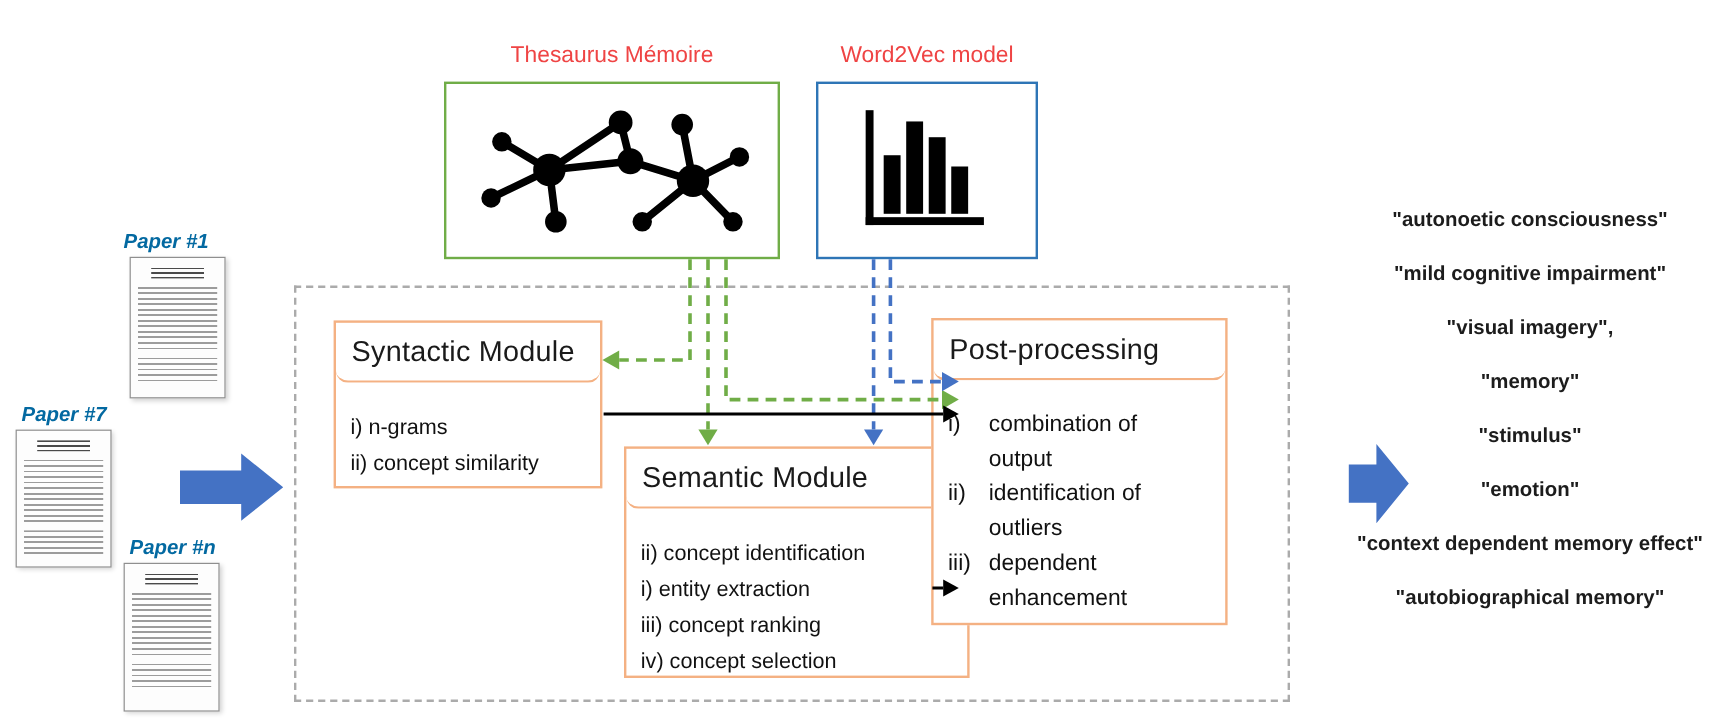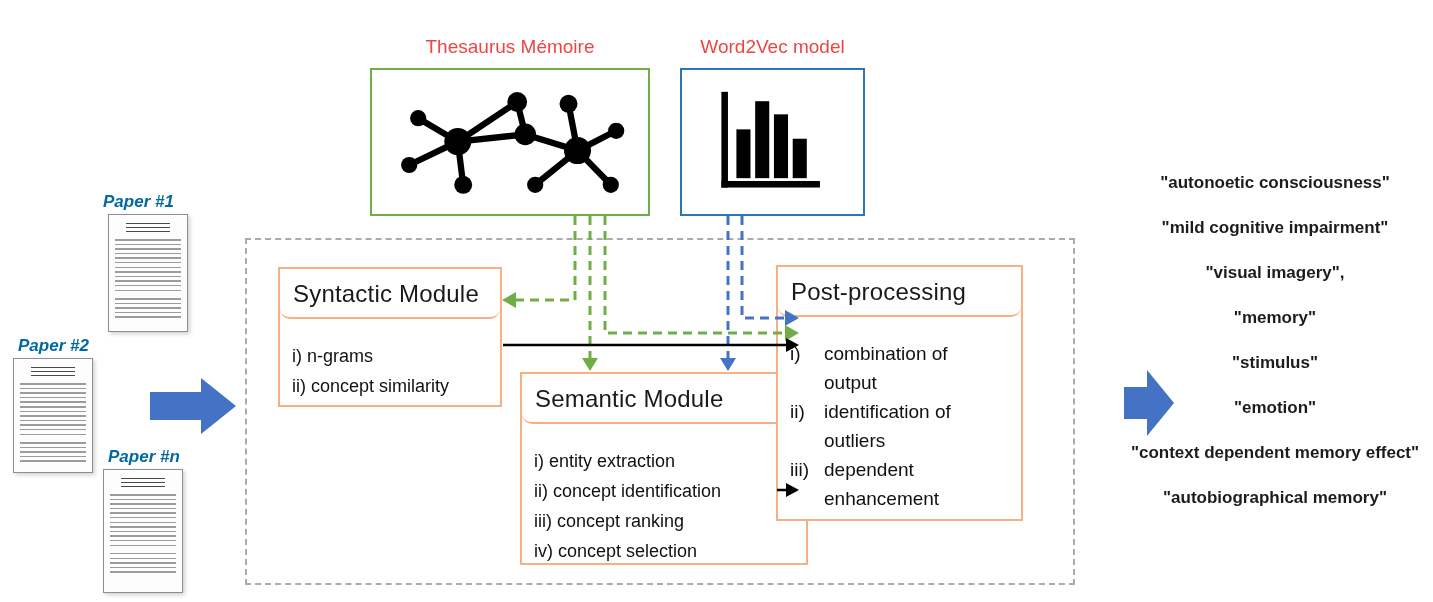--- a/index.html
+++ b/index.html
@@ -54,21 +54,21 @@
 
 <div class="canvas">
 
   <div class="paper-label" style="left:103px; top:192px; width:92px;">Paper #1</div>
   <div class="paper-doc" style="left:108px; top:214px; width:80px; height:118px;">
     <div class="doc-head"></div>
     <div class="doc-body b1"></div>
     <div class="doc-body b2"></div>
   </div>
 
-  <div class="paper-label" style="left:18px; top:336px; width:92px;">Paper #2</div>
+  <div class="paper-label" style="left:18px; top:336px; width:92px;">Paper #7</div>
   <div class="paper-doc" style="left:13px; top:358px; width:80px; height:115px;">
     <div class="doc-head"></div>
     <div class="doc-body b1"></div>
     <div class="doc-body b2"></div>
   </div>
 
   <div class="paper-label" style="left:108px; top:447px; width:92px;">Paper #n</div>
   <div class="paper-doc" style="left:103px; top:469px; width:80px; height:124px;">
     <div class="doc-head"></div>
     <div class="doc-body b1"></div>
@@ -127,22 +127,22 @@
     <div class="module-title">Syntactic Module</div>
     <div class="module-items">
       <div class="module-item"><span class="item-num">i)</span> <span class="item-text">n-grams</span></div>
       <div class="module-item"><span class="item-num">ii)</span> <span class="item-text">concept similarity</span></div>
     </div>
   </div>
 
   <div class="module semantic">
     <div class="module-title">Semantic Module</div>
     <div class="module-items">
+      <div class="module-item"><span class="item-num">ii)</span> <span class="item-text">concept identification</span></div>
       <div class="module-item"><span class="item-num">i)</span> <span class="item-text">entity extraction</span></div>
-      <div class="module-item"><span class="item-num">ii)</span> <span class="item-text">concept identification</span></div>
       <div class="module-item"><span class="item-num">iii)</span> <span class="item-text">concept ranking</span></div>
       <div class="module-item"><span class="item-num">iv)</span> <span class="item-text">concept selection</span></div>
     </div>
   </div>
 
   <div class="module post">
     <div class="module-title">Post-processing</div>
     <div class="module-items">
       <div class="module-item">
           <span class="item-num">i)</span>

